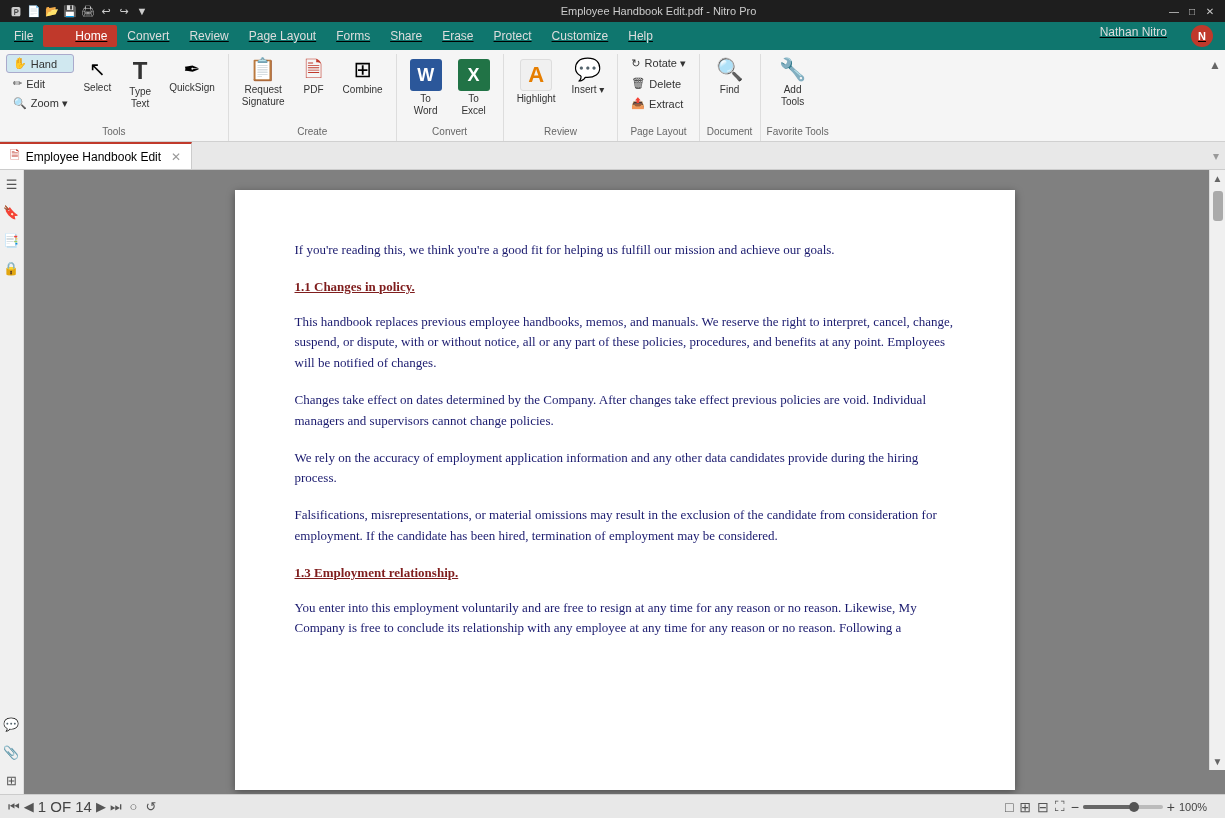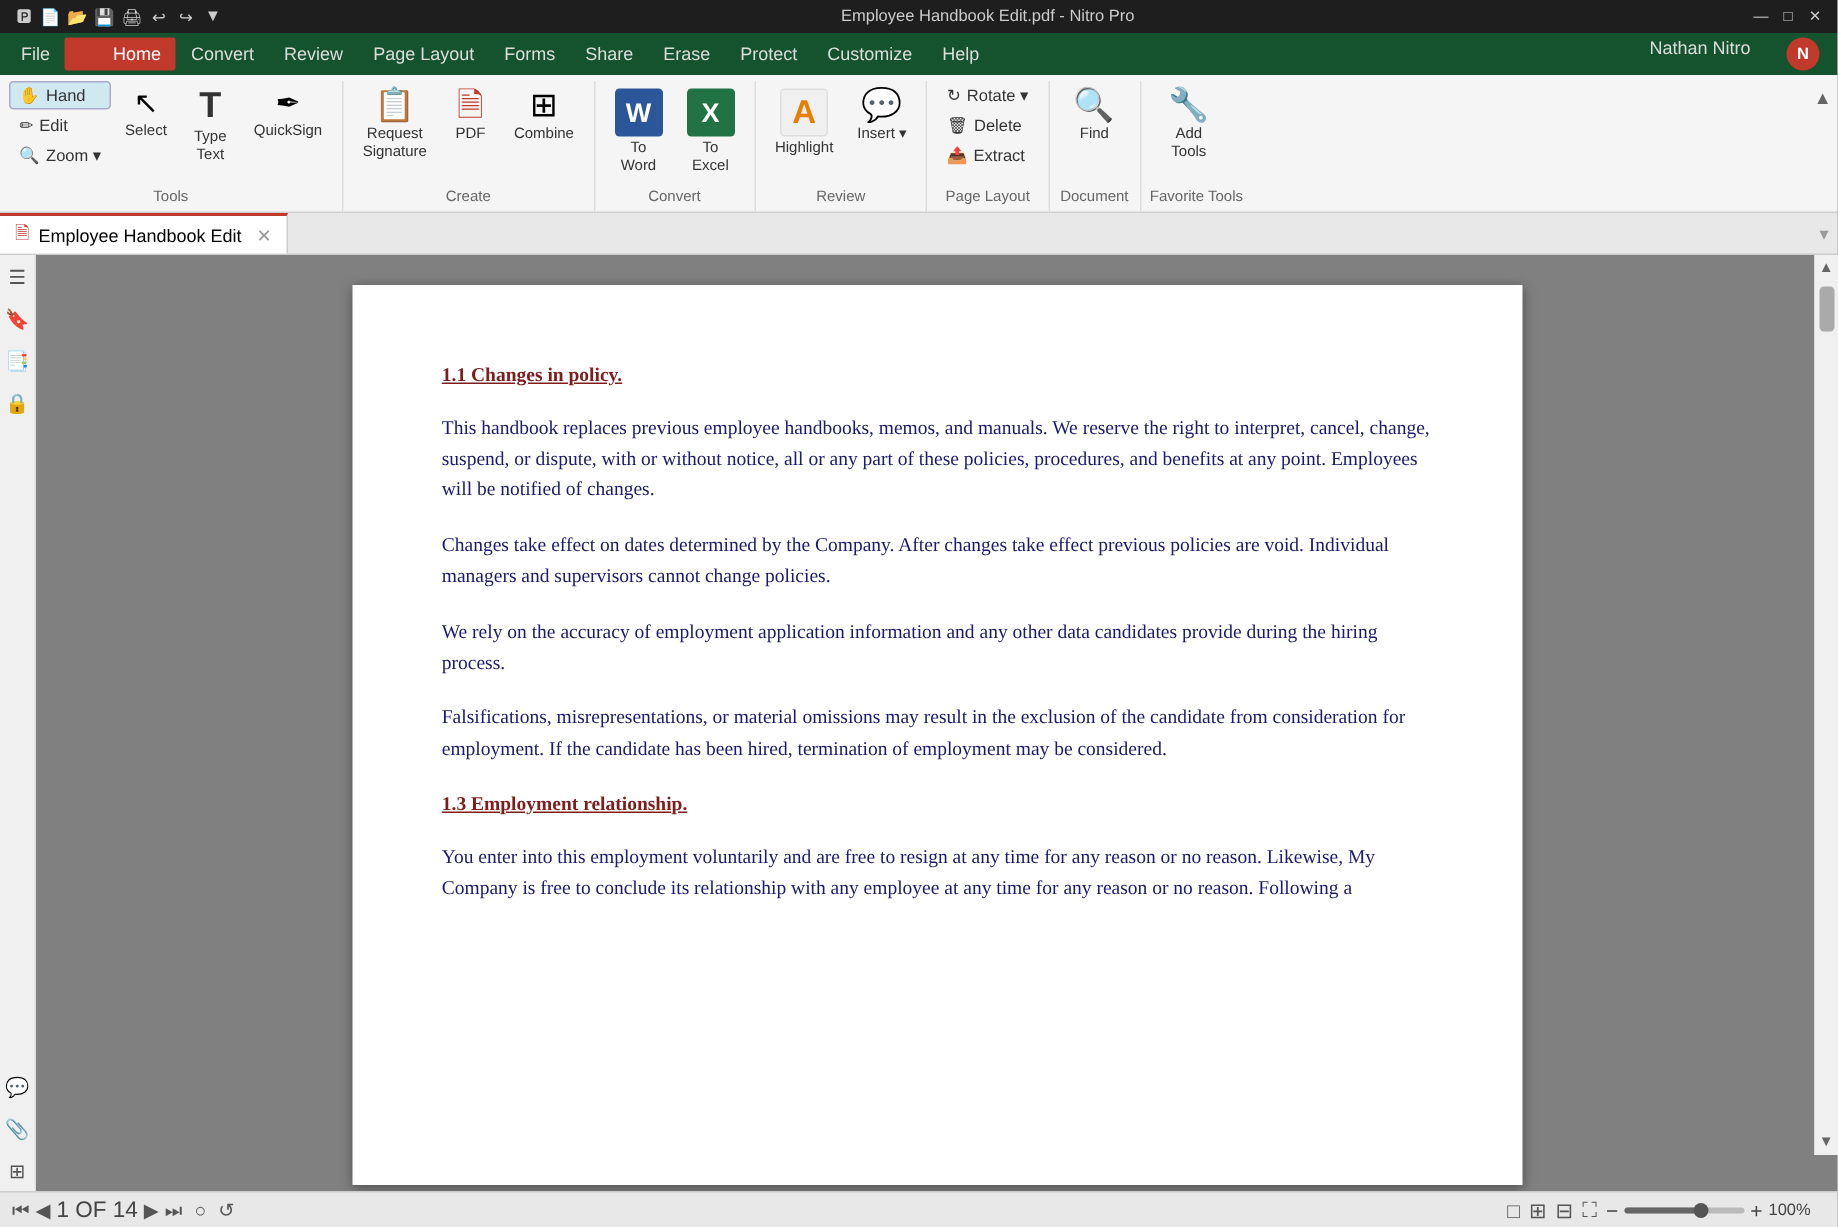--- a/index.html
+++ b/index.html
@@ -21,26 +21,27 @@
     .title-bar-title { flex: 1; text-align: center; font-size: 11px; color: #ccc; }
     .title-bar-controls { display: flex; gap: 4px; }
     .title-btn { width: 14px; height: 14px; display: flex; align-items: center; justify-content: center; font-size: 10px; color: #ccc; cursor: pointer; }
 
     
     .qa-icons { display: flex; align-items: center; gap: 2px; }
     .qa-icon { width: 16px; height: 16px; display: flex; align-items: center; justify-content: center; color: #ccc; font-size: 11px; }
 
     
     .menu-bar {
-      background: #14532d;
+      background: #0f766e;
       height: 28px;
       display: flex;
       align-items: center;
       padding: 0 4px;
       flex-shrink: 0;
+      text-decoration: underline;
     }
     .menu-item {
       color: #ddd;
       padding: 4px 10px;
       font-size: 12px;
       cursor: pointer;
       border-radius: 2px;
     }
     .menu-item.active { background: #c0392b; color: white; padding-left: 32px; }
     .menu-bar-right {
@@ -465,20 +466,21 @@
     <div class="sidebar-icon">📑</div>
     <div class="sidebar-icon">🔒</div>
     <div class="sidebar-icon" style="margin-top:auto;">💬</div>
     <div class="sidebar-icon">📎</div>
     <div class="sidebar-icon">⊞</div>
   </div>
 
   <div class="pdf-area">
     <div class="pdf-scroll-area">
       <div class="pdf-page">
+        <p>If you're reading this, we think you're a good fit for helping us fulfill our mission and achieve our goals.</p>
         <h3>1.1 Changes in policy.</h3>
         <p>This handbook replaces previous employee handbooks, memos, and manuals. We reserve the right to interpret, cancel, change, suspend, or dispute, with or without notice, all or any part of these policies, procedures, and benefits at any point. Employees will be notified of changes.</p>
         <p>Changes take effect on dates determined by the Company. After changes take effect previous policies are void. Individual managers and supervisors cannot change policies.</p>
         <p>We rely on the accuracy of employment application information and any other data candidates provide during the hiring process.</p>
         <p>Falsifications, misrepresentations, or material omissions may result in the exclusion of the candidate from consideration for employment. If the candidate has been hired, termination of employment may be considered.</p>
         <h3>1.3 Employment relationship.</h3>
         <p>You enter into this employment voluntarily and are free to resign at any time for any reason or no reason. Likewise, My Company is free to conclude its relationship with any employee at any time for any reason or no reason. Following a</p>
       </div>
     </div>
 

